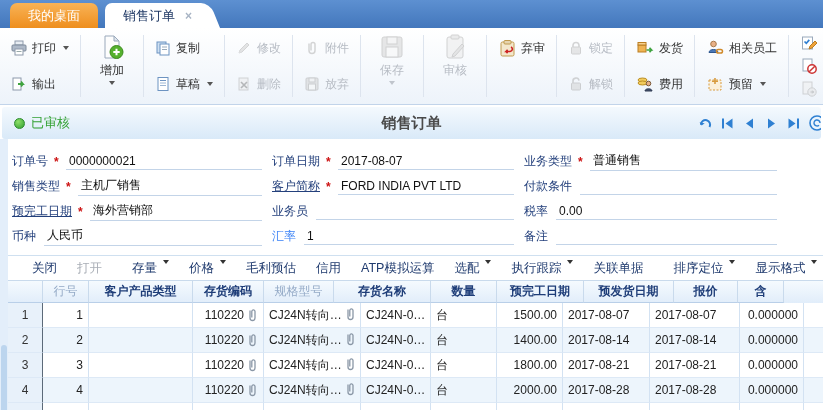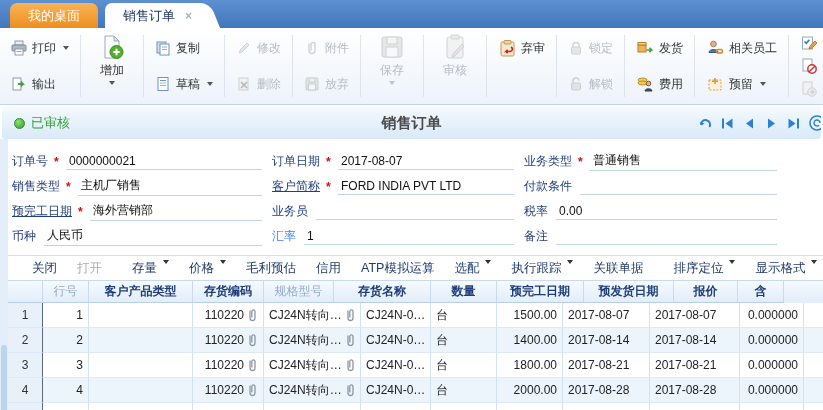--- a/index.html
+++ b/index.html
@@ -69,21 +69,21 @@
   .grow { display:flex; height:25px; }
   .grow.header { height:22px; background:linear-gradient(#f5fafe,#e1edfa); }
   .gcell { flex:0 0 auto; border-right:1px solid #d3e2f2; border-bottom:1px solid #dde9f6; display:flex; align-items:center; padding:0 5px; white-space:nowrap; overflow:hidden; font-size:12px; color:#222; }
   .grow.header .gcell { justify-content:center; color:#1e3d78; font-weight:bold; border-right:1px solid #c9daec; border-bottom:1px solid #b9cfe8; padding:0 2px; }
   .grow.header .gcell.dim { color:#93a9c6; font-weight:normal; }
   .gcell.al-right { justify-content:flex-end; }
   .gcell.al-center { justify-content:center; }
   .gcell.idx { background:#e8f1fa; border-right:1px solid #5c6a79; color:#333; }
   .grow.header .gcell.idx { background:transparent; }
   .grow.even { background:#edf5fc; }
-  .clipwrap { display:flex; align-items:center; gap:3px; overflow:hidden; }
+  .clipwrap { display:flex; gap:3px; overflow:hidden; }
 </style>
 </head>
 <body>
 
 <div class="app">
 
   <div class="tabbar">
     <div class="tab tab-desktop">
       <span>我的桌面</span>
     </div>

